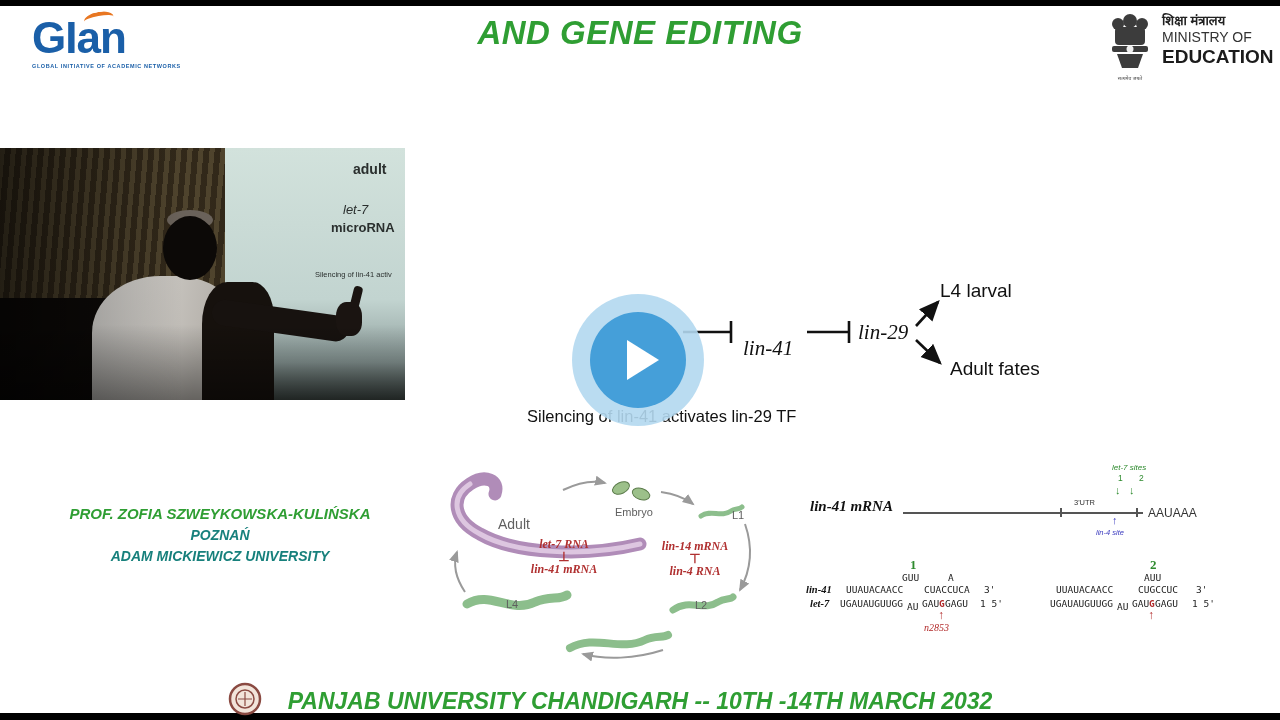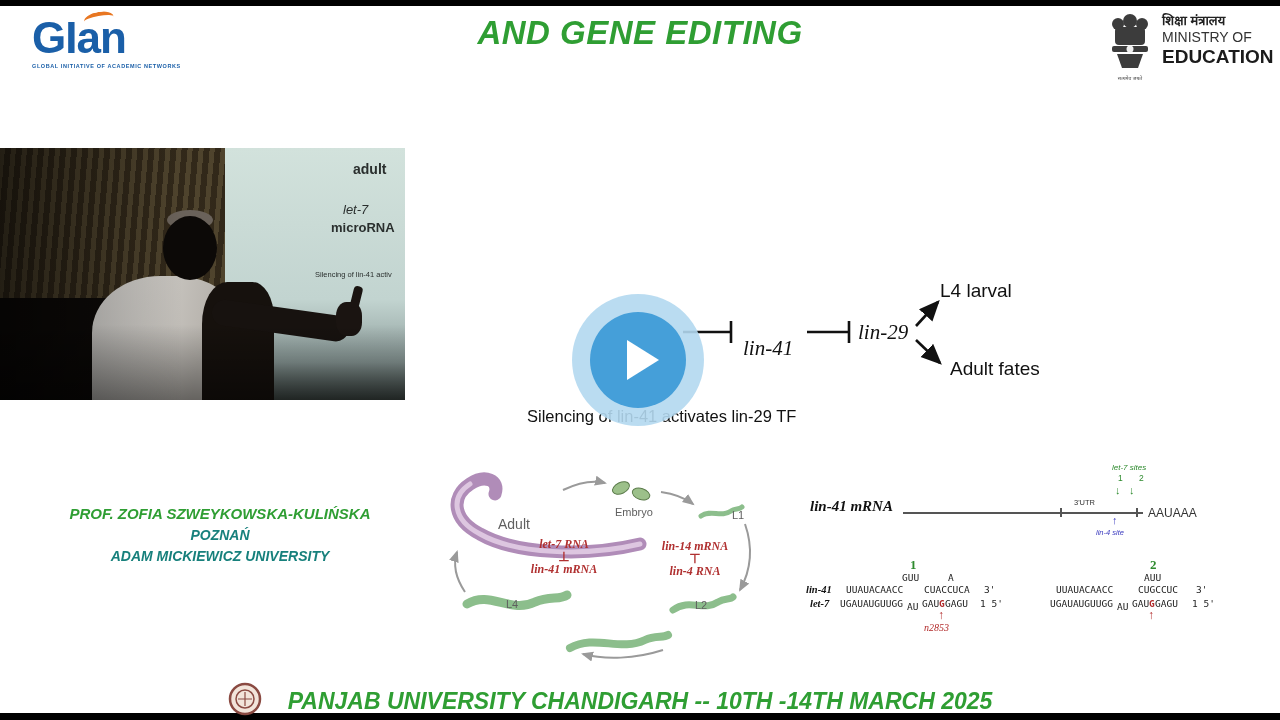--- a/index.html
+++ b/index.html
@@ -262,15 +262,15 @@
     <span class="s redtx" style="left:350px;top:146px;font-size:12px;font-weight:bold;">↑</span>
   </div>
 
   <div class="pu-emblem">
     <svg width="34" height="34" viewBox="0 0 34 34">
       <circle cx="17" cy="17" r="15" fill="#f2e4da" stroke="#8a4a42" stroke-width="2.5"></circle>
       <circle cx="17" cy="17" r="9" fill="none" stroke="#8a4a42" stroke-width="1.5"></circle>
       <path d="M17 10 L17 24 M10 17 L24 17" stroke="#8a4a42" stroke-width="1.2"></path>
     </svg>
   </div>
-  <div class="footer-text">PANJAB UNIVERSITY CHANDIGARH -- 10TH -14TH MARCH 2025</div>
+  <div class="footer-text">PANJAB UNIVERSITY CHANDIGARH -- 10TH -14TH MARCH 2032</div>
 
 </div>
 
 </body></html>

